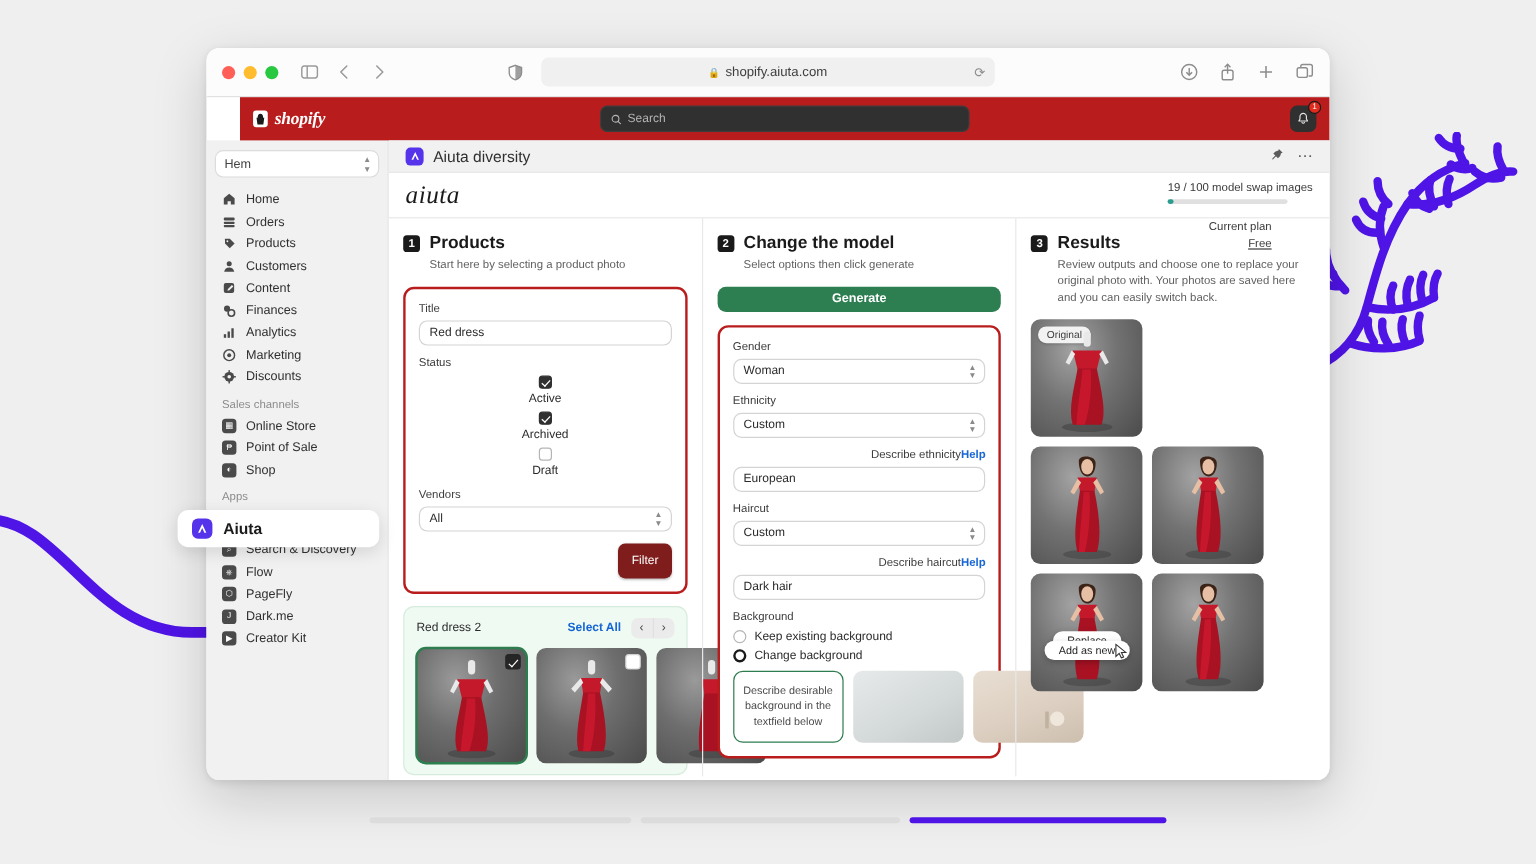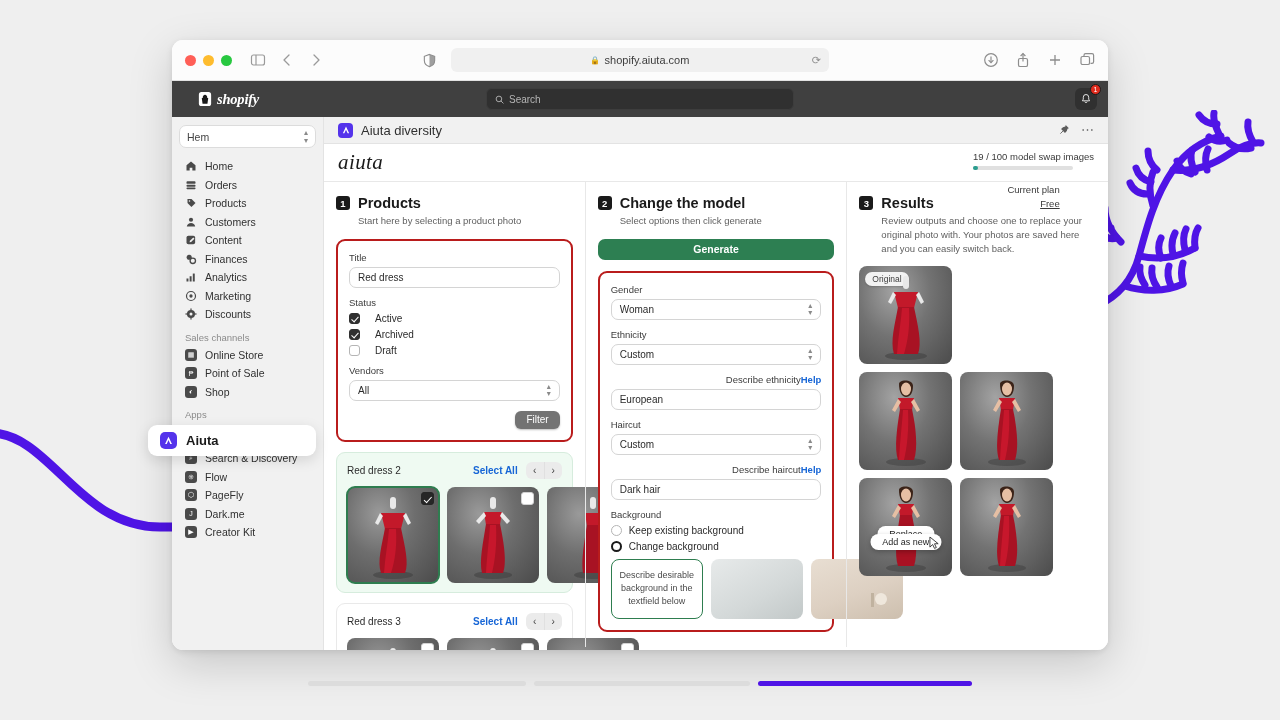--- a/index.html
+++ b/index.html
@@ -48,23 +48,24 @@
     display: flex; align-items: center; justify-content: center;
     font-size: 11px; color: #3d3d3d; gap: 4px;
   }
   .urlbar .lock { font-size: 8px; color: #666; }
   .urlbar .reload { position: absolute; right: 8px; color: #8c8c8c; font-size: 11px; }
   .shield { position: absolute; left: 50%; margin-left: -218px; color: #8e8e8e; width: 15px; height: 15px; }
   .chrome-right { position: absolute; right: 13px; display: flex; gap: 16px; align-items: center; color: #8d8d8d; }
 
   
   .topbar {
-    height: 36px; background: #404040;
-    display: flex; align-items: center; padding: 0 26px;
+    height: 36px; background: #b91c1c;
+    display: flex; align-items: center; padding: 0 10px;
     position: relative;
+    margin-left: 28px;
   }
   .sf-logo { display: flex; align-items: center; gap: 5px; color: #fff; }
   .sf-logo .bag { width: 14px; height: 16px; }
   .sf-wordmark { font-family: "Liberation Serif", serif; font-style: italic; font-size: 14.5px; font-weight: 700; letter-spacing: -.2px; }
   .sf-search {
     position: absolute; left: 50%; transform: translateX(-50%);
     width: 308px; height: 22px; background: #303030;
     border: 1px solid #3d3d3d; border-radius: 6px;
     display: flex; align-items: center; gap: 5px; padding: 0 8px;
     color: #b5b5b5; font-size: 10px;
@@ -163,37 +164,37 @@
     height: 21px; border: 1px solid #d4d4d4; border-radius: 7px; background: #fff;
     display: flex; align-items: center; padding: 0 8px;
     font-size: 10px; color: #2b2b2b;
   }
   .select {
     height: 21px; border: 1px solid #d4d4d4; border-radius: 7px; background: #fff;
     display: flex; align-items: center; justify-content: space-between; padding: 0 8px;
     font-size: 10px; color: #2b2b2b;
   }
   .chev { font-size: 8px; color: #8a8a8a; line-height: .9; display: flex; flex-direction: column; }
-  .check-row { display: flex; align-items: center; gap: 15px; margin: 5px 0; }
+  .check-row { display: flex; align-items: center; gap: 3px; margin: 5px 0; flex-direction: column; }
   .cbox { width: 11px; height: 11px; border-radius: 3px; border: 1px solid #b5b5b5; background: #fff; }
   .cbox.on { background: #303030; border-color: #303030; position: relative; }
   .cbox.on::after {
     content: ""; position: absolute; left: 3px; top: 1px;
     width: 3px; height: 6px; border: solid #fff; border-width: 0 1.4px 1.4px 0;
     transform: rotate(42deg);
   }
   .check-row span { font-size: 10px; color: #2b2b2b; }
   .radio-row { display: flex; align-items: center; gap: 7px; margin: 5px 0; }
   .rad { width: 11px; height: 11px; border-radius: 50%; border: 1.2px solid #b5b5b5; background: #fff; }
   .rad.on { border: 2.6px solid #1a1a1a; }
   .radio-row span { font-size: 10px; color: #2b2b2b; }
   .filter-row { display: flex; justify-content: flex-end; margin-top: 10px; }
   .filter-btn {
-    background: #737373; color: #fff; border-radius: 6px;
-    height: 18px; padding: 0 11px; font-size: 10px;
+    background: #7f1d1d; color: #fff; border-radius: 6px;
+    height: 29px; padding: 0 11px; font-size: 10px;
     display: flex; align-items: center; box-shadow: 0 1px 2px rgba(0,0,0,.25);
   }
 
   
   .group { border-radius: 9px; padding: 9px 10px; margin-top: 10px; }
   .group.sel { background: #effaf2; border: 1px solid #d6ecdd; }
   .group.plain { background: #fff; border: 1px solid #e9e9e9; }
   .group-head { display: flex; align-items: center; justify-content: space-between; }
   .group-name { font-size: 10px; color: #2b2b2b; }
   .group-right { display: flex; align-items: center; gap: 8px; }

